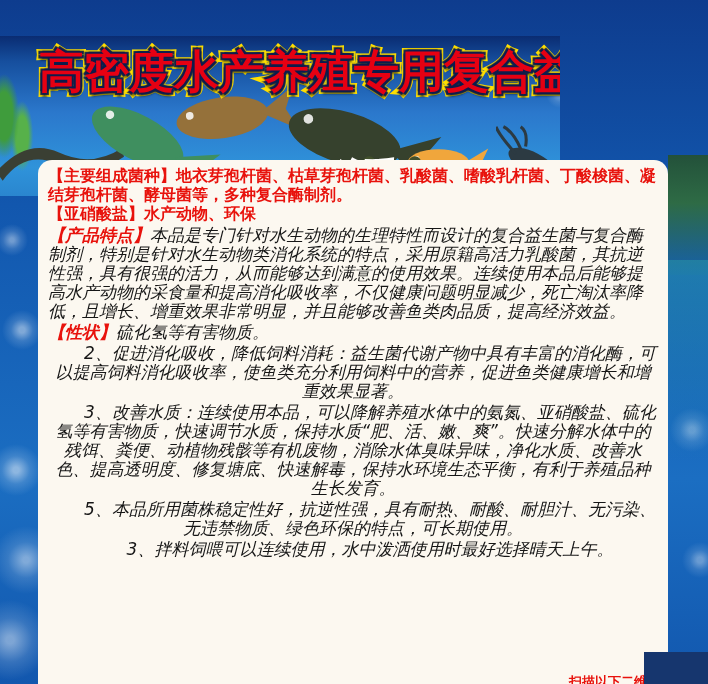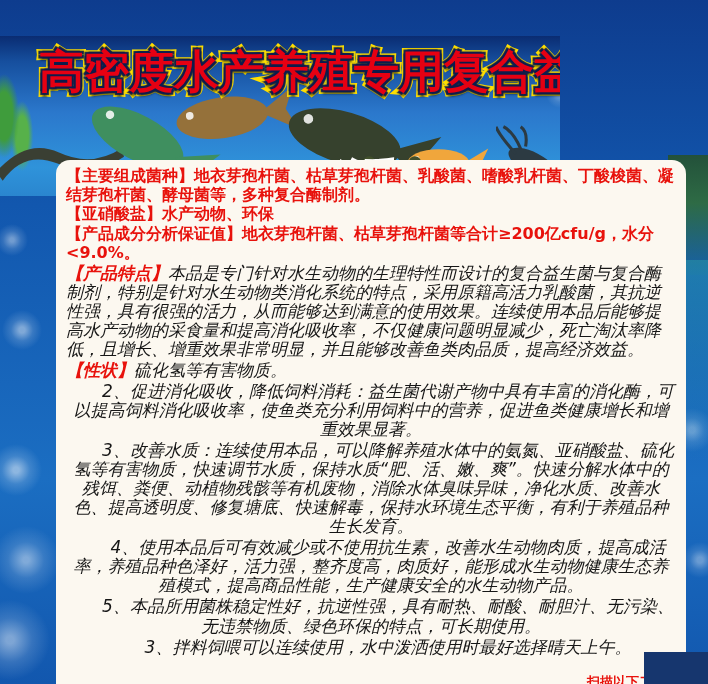--- a/index.html
+++ b/index.html
@@ -56,21 +56,21 @@
     color:#e60012;
     -webkit-text-stroke:5px #ffffff;
     paint-order:stroke fill;
     text-shadow:0 2px 2px rgba(0,0,0,.35);
   }
   .fish{position:absolute;}
   
   .panel{
     position:absolute;left:38px;top:160px;width:630px;height:524px;
     background:#fcf8f0;border-radius:14px 14px 0 0;
-    padding:6px 10px 0 10px;box-sizing:border-box;overflow:hidden;margin-left:18px;
+    padding:6px 10px 0 10px;box-sizing:border-box;overflow:hidden;
   }
   .panel p{margin:0;}
   .intro{color:#e8120c;font-size:16px;line-height:1.2;font-weight:700;}
   .intro .h{color:#e8120c;}
   .body-sec{color:#161616;font-size:17px;line-height:1.12;margin-top:2px !important;font-style:italic;}
   .body-sec .h, .hdr-line{color:#e8120c;font-weight:700;}
   .indent{text-indent:2em;text-align:center;}
   .scan-note{
     position:absolute;right:8px;bottom:-7px;color:#e8120c;font-size:13px;font-weight:700;
   }
@@ -147,30 +147,28 @@
 
 <div class="reef-right"></div>
 <div class="teal-right"></div>
 
 <div class="panel">
 
   <p class="intro"><span class="h">【主要组成菌种】</span><span>地衣芽孢杆菌、枯草芽孢杆菌、乳酸菌、嗜酸乳杆菌、丁酸梭菌、凝结芽孢杆菌、酵母菌等，多种复合酶制剂。</span></p>
 
   <p class="intro"><span class="h">【亚硝酸盐】</span><span>水产动物、环保</span></p>
 
-  <p class="intro"><span class="h">【产品成分分析保证值】</span><span>地衣芽孢杆菌、枯草芽孢杆菌等合计≥200亿cfu/g，水分&lt;9.0%。</span></p>
 
   <p class="body-sec"><span class="h">【产品特点】</span><span>本品是专门针对水生动物的生理特性而设计的复合益生菌与复合酶制剂，特别是针对水生动物类消化系统的特点，采用原籍高活力乳酸菌，其抗逆性强，具有很强的活力，从而能够达到满意的使用效果。连续使用本品后能够提高水产动物的采食量和提高消化吸收率，不仅健康问题明显减少，死亡淘汰率降低，且增长、增重效果非常明显，并且能够改善鱼类肉品质，提高经济效益。</span></p>
 
   <p class="body-sec"><span class="h">【性状】</span><span>硫化氢等有害物质。</span></p>
 
 
   <p class="body-sec indent">2、促进消化吸收，降低饲料消耗：益生菌代谢产物中具有丰富的消化酶，可以提高饲料消化吸收率，使鱼类充分利用饲料中的营养，促进鱼类健康增长和增重效果显著。</p>
   <p class="body-sec indent">3、改善水质：连续使用本品，可以降解养殖水体中的氨氮、亚硝酸盐、硫化氢等有害物质，快速调节水质，保持水质“肥、活、嫩、爽”。快速分解水体中的残饵、粪便、动植物残骸等有机废物，消除水体臭味异味，净化水质、改善水色、提高透明度、修复塘底、快速解毒，保持水环境生态平衡，有利于养殖品种生长发育。</p>
-  <p class="body-sec indent">4、使用本品后可有效减少或不使用抗生素，改善水生动物肉质，提高成活率，养殖品种色泽好，活力强，整齐度高，肉质好，能形成水生动物健康生态养殖模式，提高商品性能，生产健康安全的水生动物产品。</p>
   <p class="body-sec indent">5、本品所用菌株稳定性好，抗逆性强，具有耐热、耐酸、耐胆汁、无污染、无违禁物质、绿色环保的特点，可长期使用。</p>
 
   <p class="body-sec indent">3、拌料饲喂可以连续使用，水中泼洒使用时最好选择晴天上午。</p>
 
   <div class="scan-note">扫描以下二维码</div>
 </div>
 
 <div class="navy-block"></div>
 
 </body></html>

